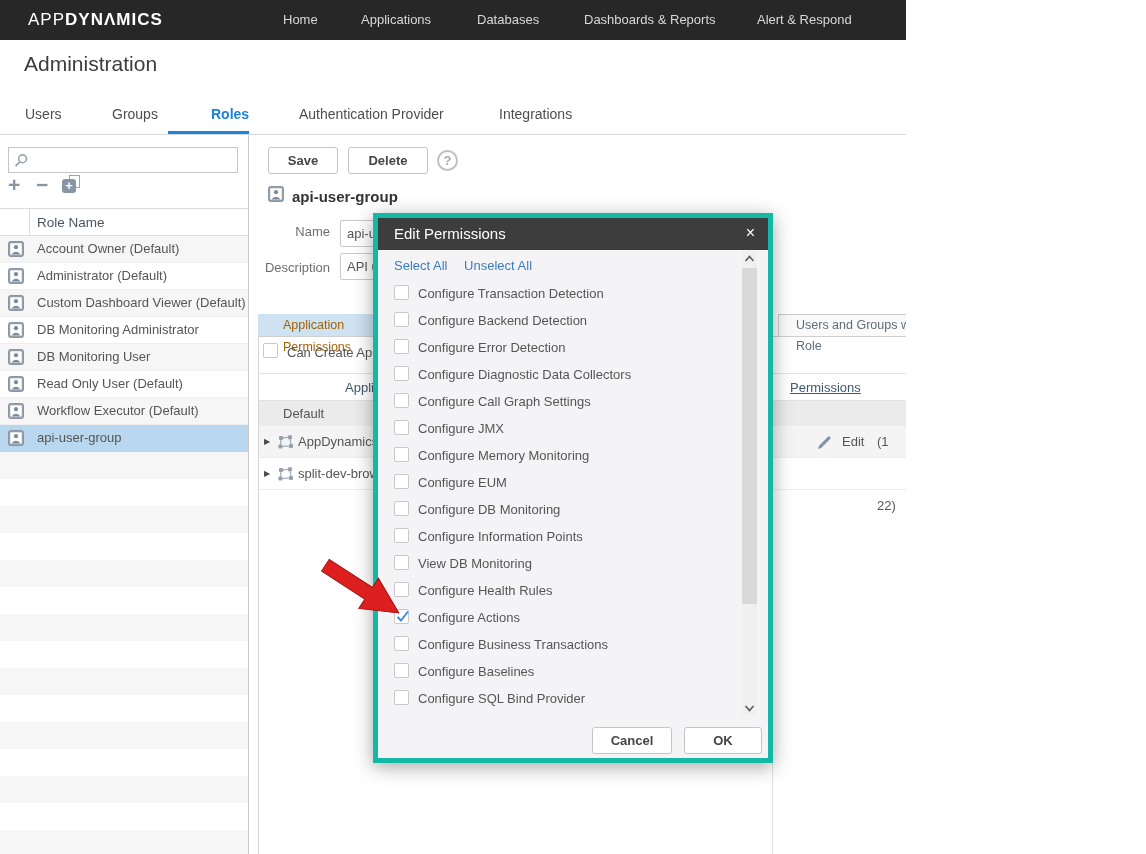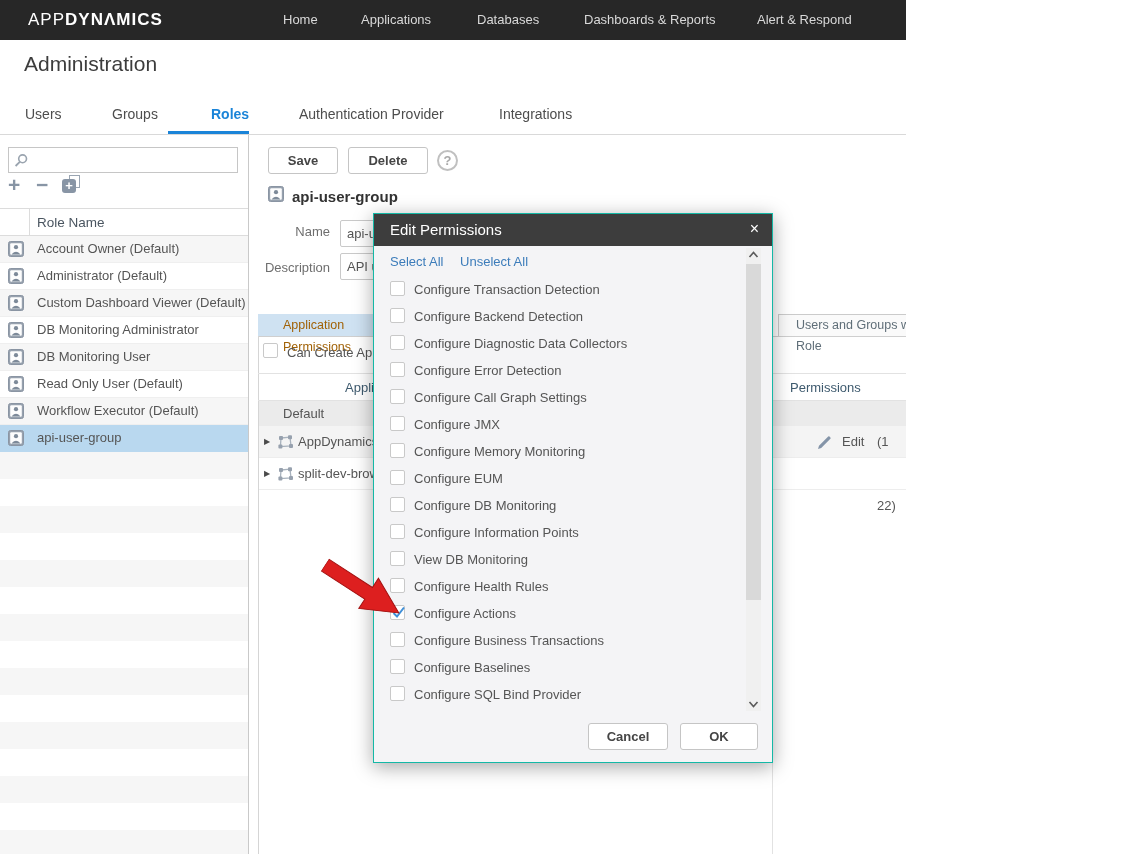--- a/index.html
+++ b/index.html
@@ -77,21 +77,21 @@
   #content-top-border { position:absolute; left:258px; top:336px; width:888px; height:1px; background:#cfcfcf; }
   #main-left-border { position:absolute; left:258px; top:336px; width:1px; height:518px; background:#d5d5d5; }
   #col-divider { position:absolute; left:772px; top:336px; width:1px; height:518px; background:#e2e2e2; }
 
   #can-create-cb { position:absolute; left:263px; top:343px; }
   #can-create-label { position:absolute; left:287px; top:345px; font-size:13px; color:#555; }
 
   .tbl-line { position:absolute; left:258px; width:888px; height:1px; background:#e2e2e2; }
   #hdr-line-top { top:373px; } #hdr-line-bottom { top:400px; }
   .col-hdr { position:absolute; top:380px; font-size:13px; color:#3e5a6e; }
-  #col-app { left:345px; } #col-perm { left:790px; }
+  #col-app { left:345px; } #col-perm { left:790px;text-decoration:underline; }
 
   #row-default { position:absolute; left:259px; top:401px; width:887px; height:25px; background:#ebebeb; }
   #row-default span { position:absolute; left:24px; line-height:25px; font-size:13px; color:#555; }
   .app-row { position:absolute; left:259px; width:887px; height:32px; border-bottom:1px solid #ededed; }
   #row-app1 { top:426px; background:#f4f4f4; }
   #row-app2 { top:458px; background:#fff; }
   .app-row .tri { position:absolute; left:5px; top:11px; font-size:8px; color:#4a4a4a; cursor:pointer; }
   .app-row svg.node { position:absolute; left:18px; top:8px; }
   .app-row .aname { position:absolute; left:39px; line-height:32px; font-size:13px; color:#555; }
   #edit-group { position:absolute; left:558px; top:0; height:32px; }
@@ -99,21 +99,21 @@
   #edit-label { position:absolute; left:25px; line-height:32px; font-size:13px; color:#555; cursor:pointer; }
   #edit-count { position:absolute; left:60px; line-height:32px; font-size:13px; color:#555; }
   #del-cb { position:absolute; left:131px; top:8px; }
   #del-label { position:absolute; left:162px; line-height:32px; font-size:13px; color:#555; }
 
   .cb { width:15px; height:15px; background:#fff; border:1px solid #c9c9c9; border-radius:2px; cursor:pointer; position:relative; }
   .cb svg { position:absolute; left:1px; top:0px; }
 
   
   #modal { position:absolute; left:373px; top:213px; width:400px; height:550px; background:#f4f4f6;
-           border:1px solid #14b8a6; box-shadow:0 4px 18px rgba(0,0,0,0.35); }
+           border:5px solid #14b8a6; box-shadow:0 4px 18px rgba(0,0,0,0.35); }
   #modal-header { position:absolute; left:0; top:0; width:100%; height:32px; background:#3d3d3d; }
   #modal-title { position:absolute; left:16px; line-height:32px; color:#fff; font-size:15px; }
   #modal-close { position:absolute; right:13px; line-height:30px; color:#fff; font-size:16px; cursor:pointer; }
   #modal-links { position:absolute; left:16px; top:40px; font-size:13px; color:#3c7cba; }
   #modal-links span { cursor:pointer; margin-right:13px; }
   #perm-list { position:absolute; left:0; top:63px; width:370px; }
   .perm-item { position:relative; height:27px; }
   .perm-item .cb { position:absolute; left:16px; top:4px; }
   .perm-item .plabel { position:absolute; left:40px; line-height:26px; font-size:13px; color:#555; }
   #modal-scroll { position:absolute; right:11px; top:34px; width:15px; height:463px; background:#f0f0f0; }
@@ -349,25 +349,25 @@
         <div class="perm-item">
           <div class="cb"></div>
           <span class="plabel">Configure Transaction Detection</span>
         </div>
         <div class="perm-item">
           <div class="cb"></div>
           <span class="plabel">Configure Backend Detection</span>
         </div>
         <div class="perm-item">
           <div class="cb"></div>
+          <span class="plabel">Configure Error Detection</span>
+        </div>
+        <div class="perm-item">
+          <div class="cb"></div>
           <span class="plabel">Configure Diagnostic Data Collectors</span>
-        </div>
-        <div class="perm-item">
-          <div class="cb"></div>
-          <span class="plabel">Configure Error Detection</span>
         </div>
         <div class="perm-item">
           <div class="cb"></div>
           <span class="plabel">Configure Call Graph Settings</span>
         </div>
         <div class="perm-item">
           <div class="cb"></div>
           <span class="plabel">Configure JMX</span>
         </div>
         <div class="perm-item">

